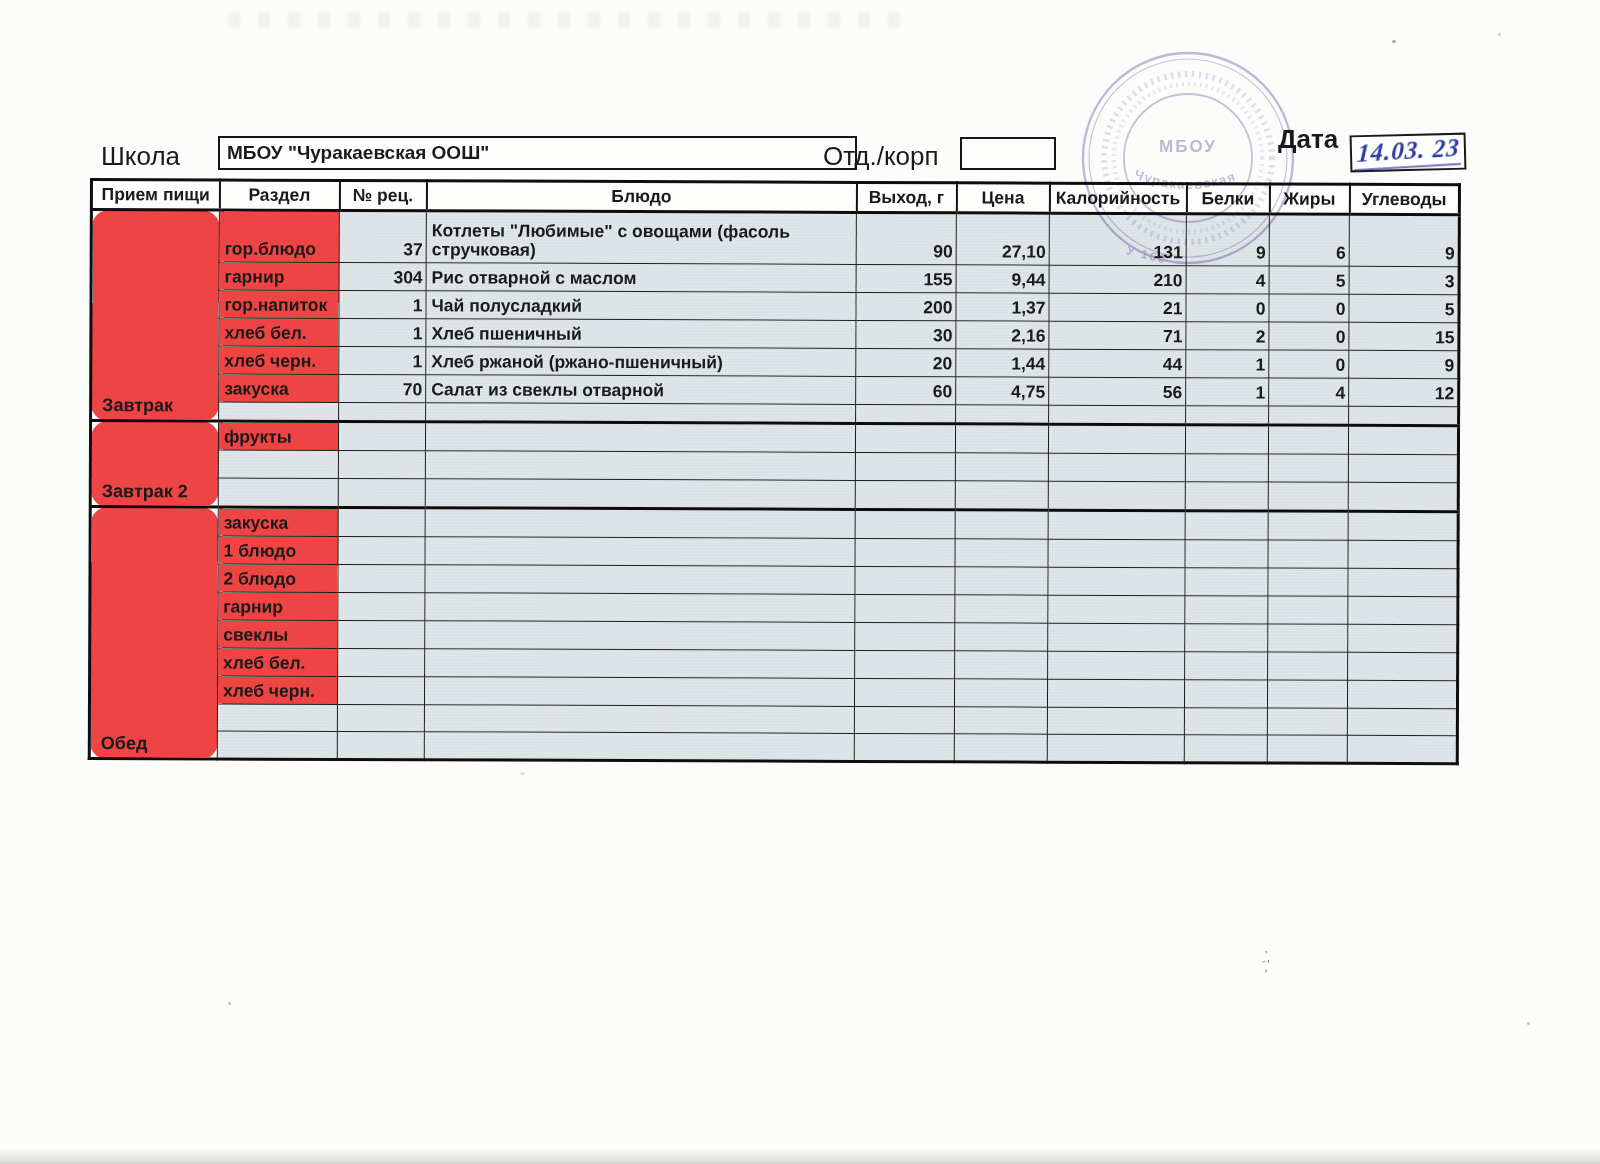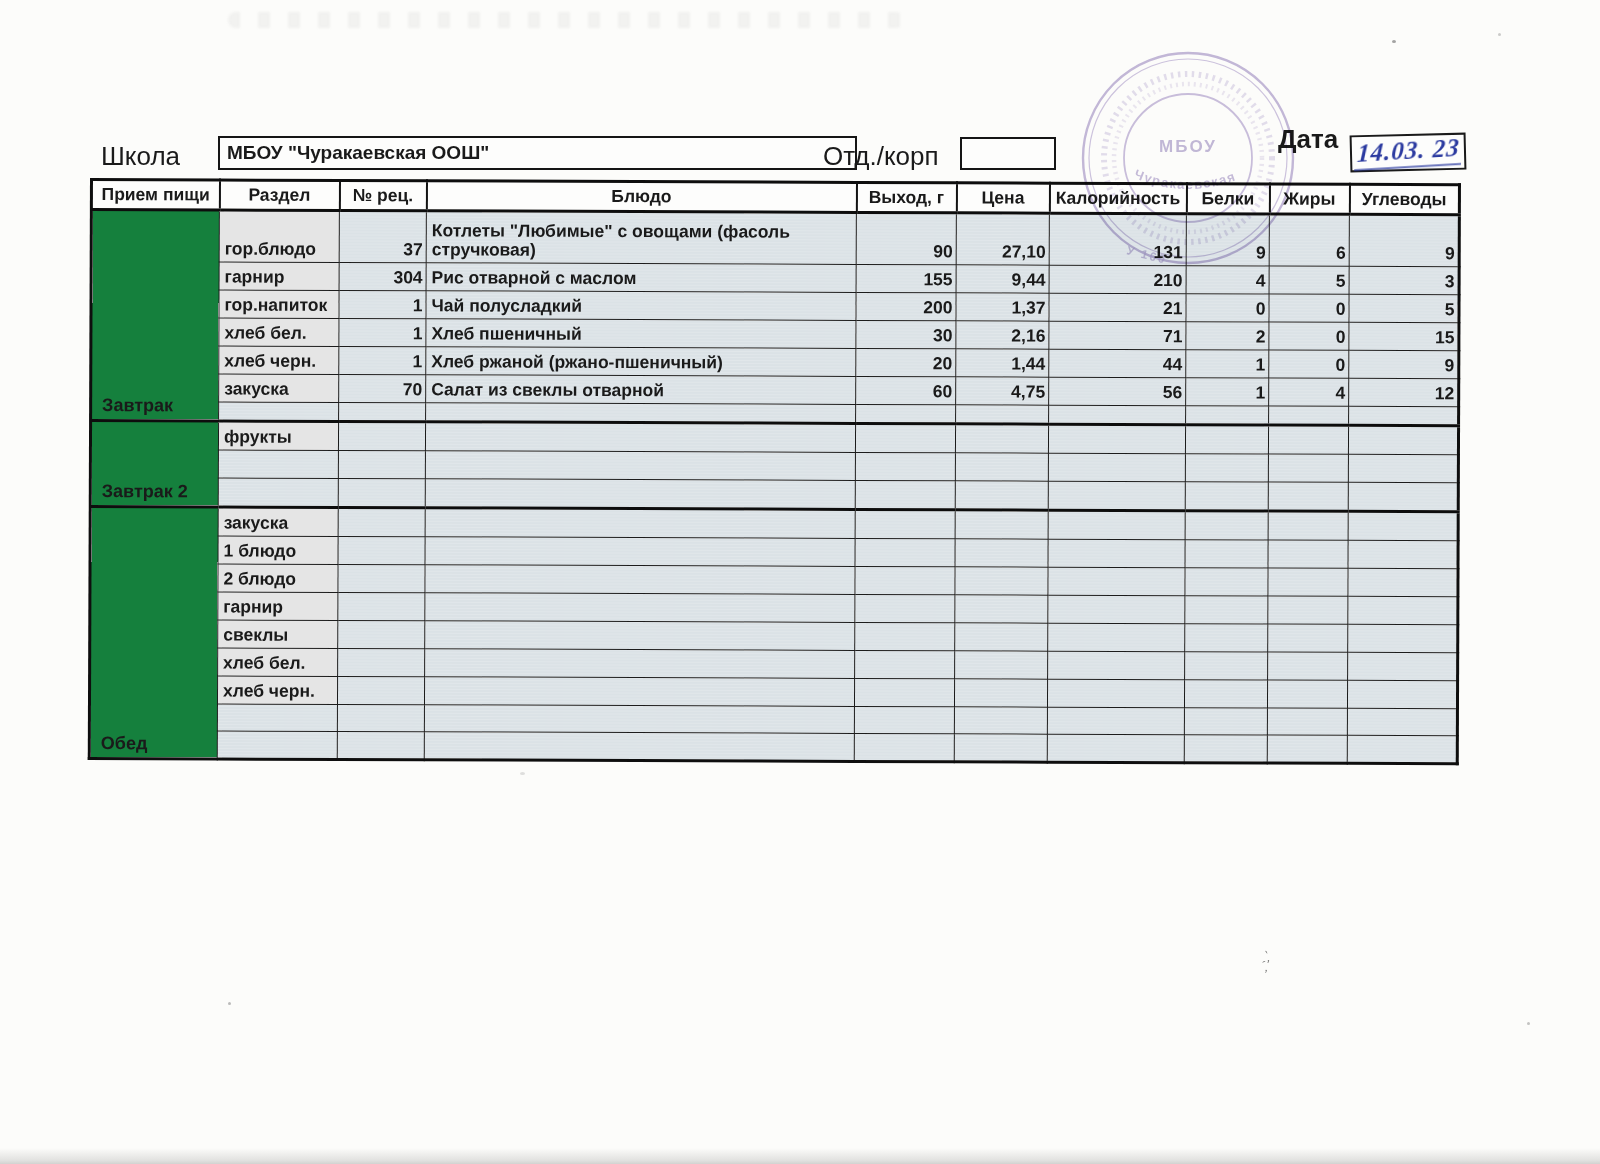--- a/index.html
+++ b/index.html
@@ -75,22 +75,22 @@
   table.menu td{
     border:1.7px solid #1c1c1c;
     font-size:17.5px;font-weight:700;line-height:1.12;
     height:25px;vertical-align:bottom;
     padding:0 3px 2px 5px;overflow:hidden;
   }
   td.shaded{
     background:#dbe2e6;
     background-image:repeating-linear-gradient(0deg,rgba(255,255,255,.16) 0 1px,rgba(0,0,0,0) 1px 3px);
   }
-  td.filled{background:#e5e5e5;}
-  td.meal-cell{background:#15803d;vertical-align:top;padding:0;}
+  td.filled{background:#ef4444;}
+  td.meal-cell{background:#ef4444;vertical-align:top;padding:0;border-radius:17px;}
   .meal-wrap{display:flex;align-items:flex-end;height:23px;padding:0 2px 2px 5px;font-size:18px;font-weight:700;white-space:nowrap;}
   .meal-wrap-0{height:45px;}
   td.c-rec,td.c-num{text-align:right;padding-right:2px;padding-left:1px;}
   td.c-dish{white-space:pre-line;}
   tr.row-0 td{border-top:3.5px solid #0d0d0d;}
   tr.block-0.row-0 td{height:48px;}
   tr.block-0.row-6 td{height:15px;}
   tr.block-2.row-7 td,tr.block-2.row-8 td{height:24px;}
 </style>
 </head>

